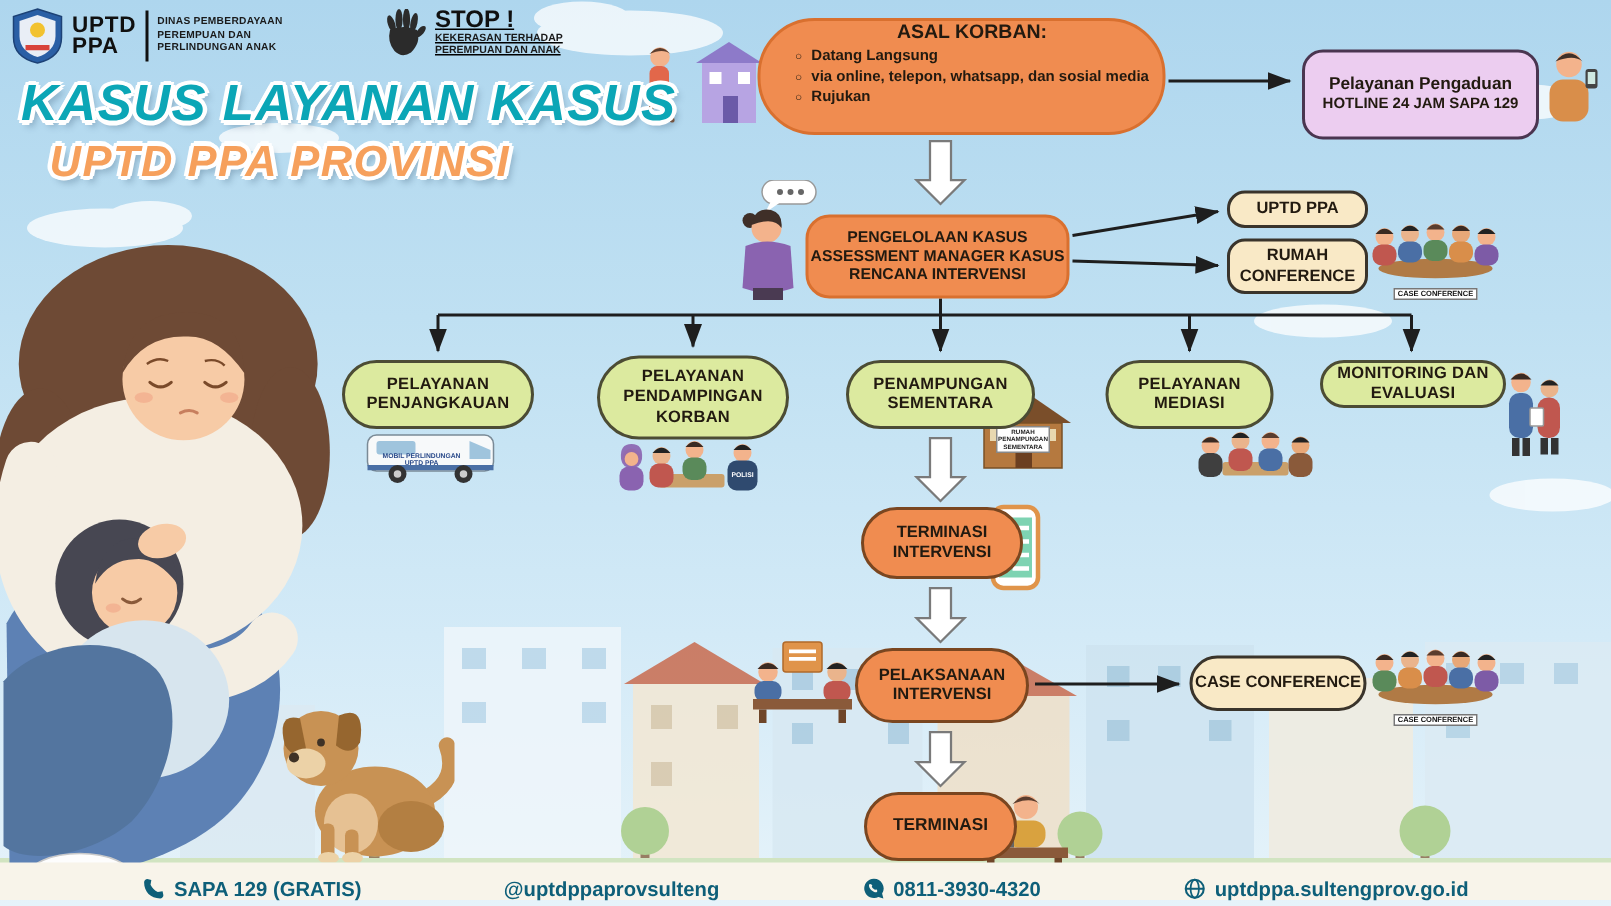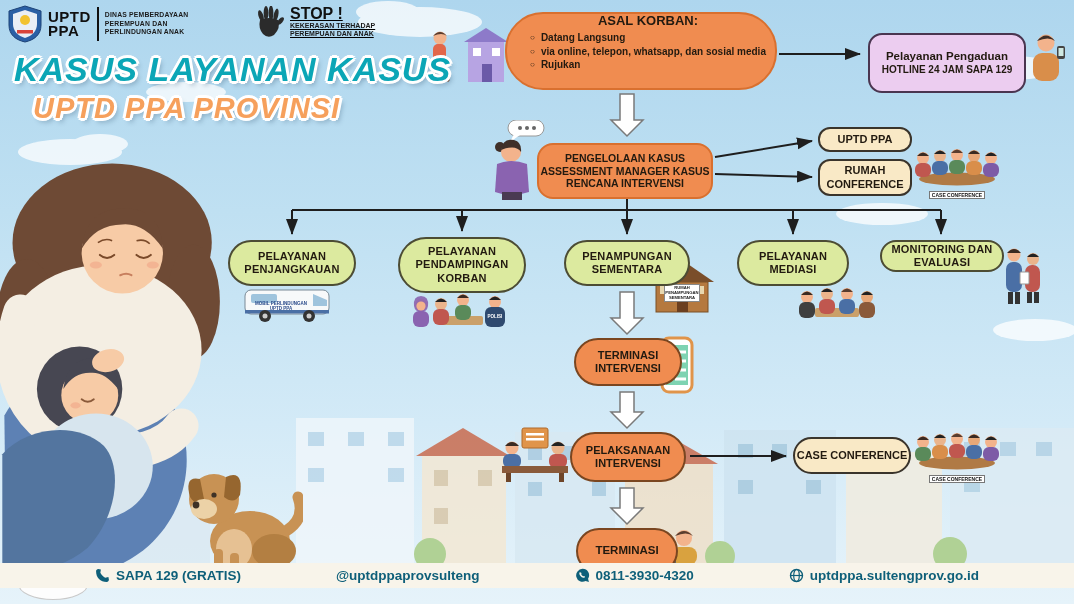--- a/index.html
+++ b/index.html
@@ -62,22 +62,22 @@
   #ccn-bottom-box { left:793px; top:437px; width:118px; height:37px; border-radius:19px; font-size:11px; }
   #terminasi { left:576px; top:528px; width:102px; height:46px; border-radius:24px; font-size:11.5px; }
 
   
   .ill { position:absolute; z-index:3; }
   .mini-label { position:absolute; font-weight:700; color:#222; text-align:center; line-height:1.15; z-index:4; }
   .cc-caption { background:#fff; border:1px solid #777; font-size:5px; font-weight:700; color:#111;
     padding:0 2px; width:fit-content; margin:1px auto 0; white-space:nowrap; }
 
   
-  .footer { position:absolute; left:0; bottom:16px; width:1074px; height:25px; background:#f8f4ea;
-    display:flex; align-items:center; justify-content:space-evenly; z-index:8; }
+  .footer { position:absolute; left:0; bottom:4px; width:1074px; height:25px; background:#f8f4ea;
+    display:flex; align-items:flex-end; justify-content:space-evenly; z-index:8; }
   .footer-item { display:flex; align-items:center; gap:6px; color:#0e5f79; font-weight:700; font-size:13.5px; }
   .footer-item svg { display:block; }
 </style>
 </head>
 <body>
 
 <div class="poster">
 
   <svg class="layer" width="1074" height="604">
     <g fill="#ffffff" opacity="0.75">

